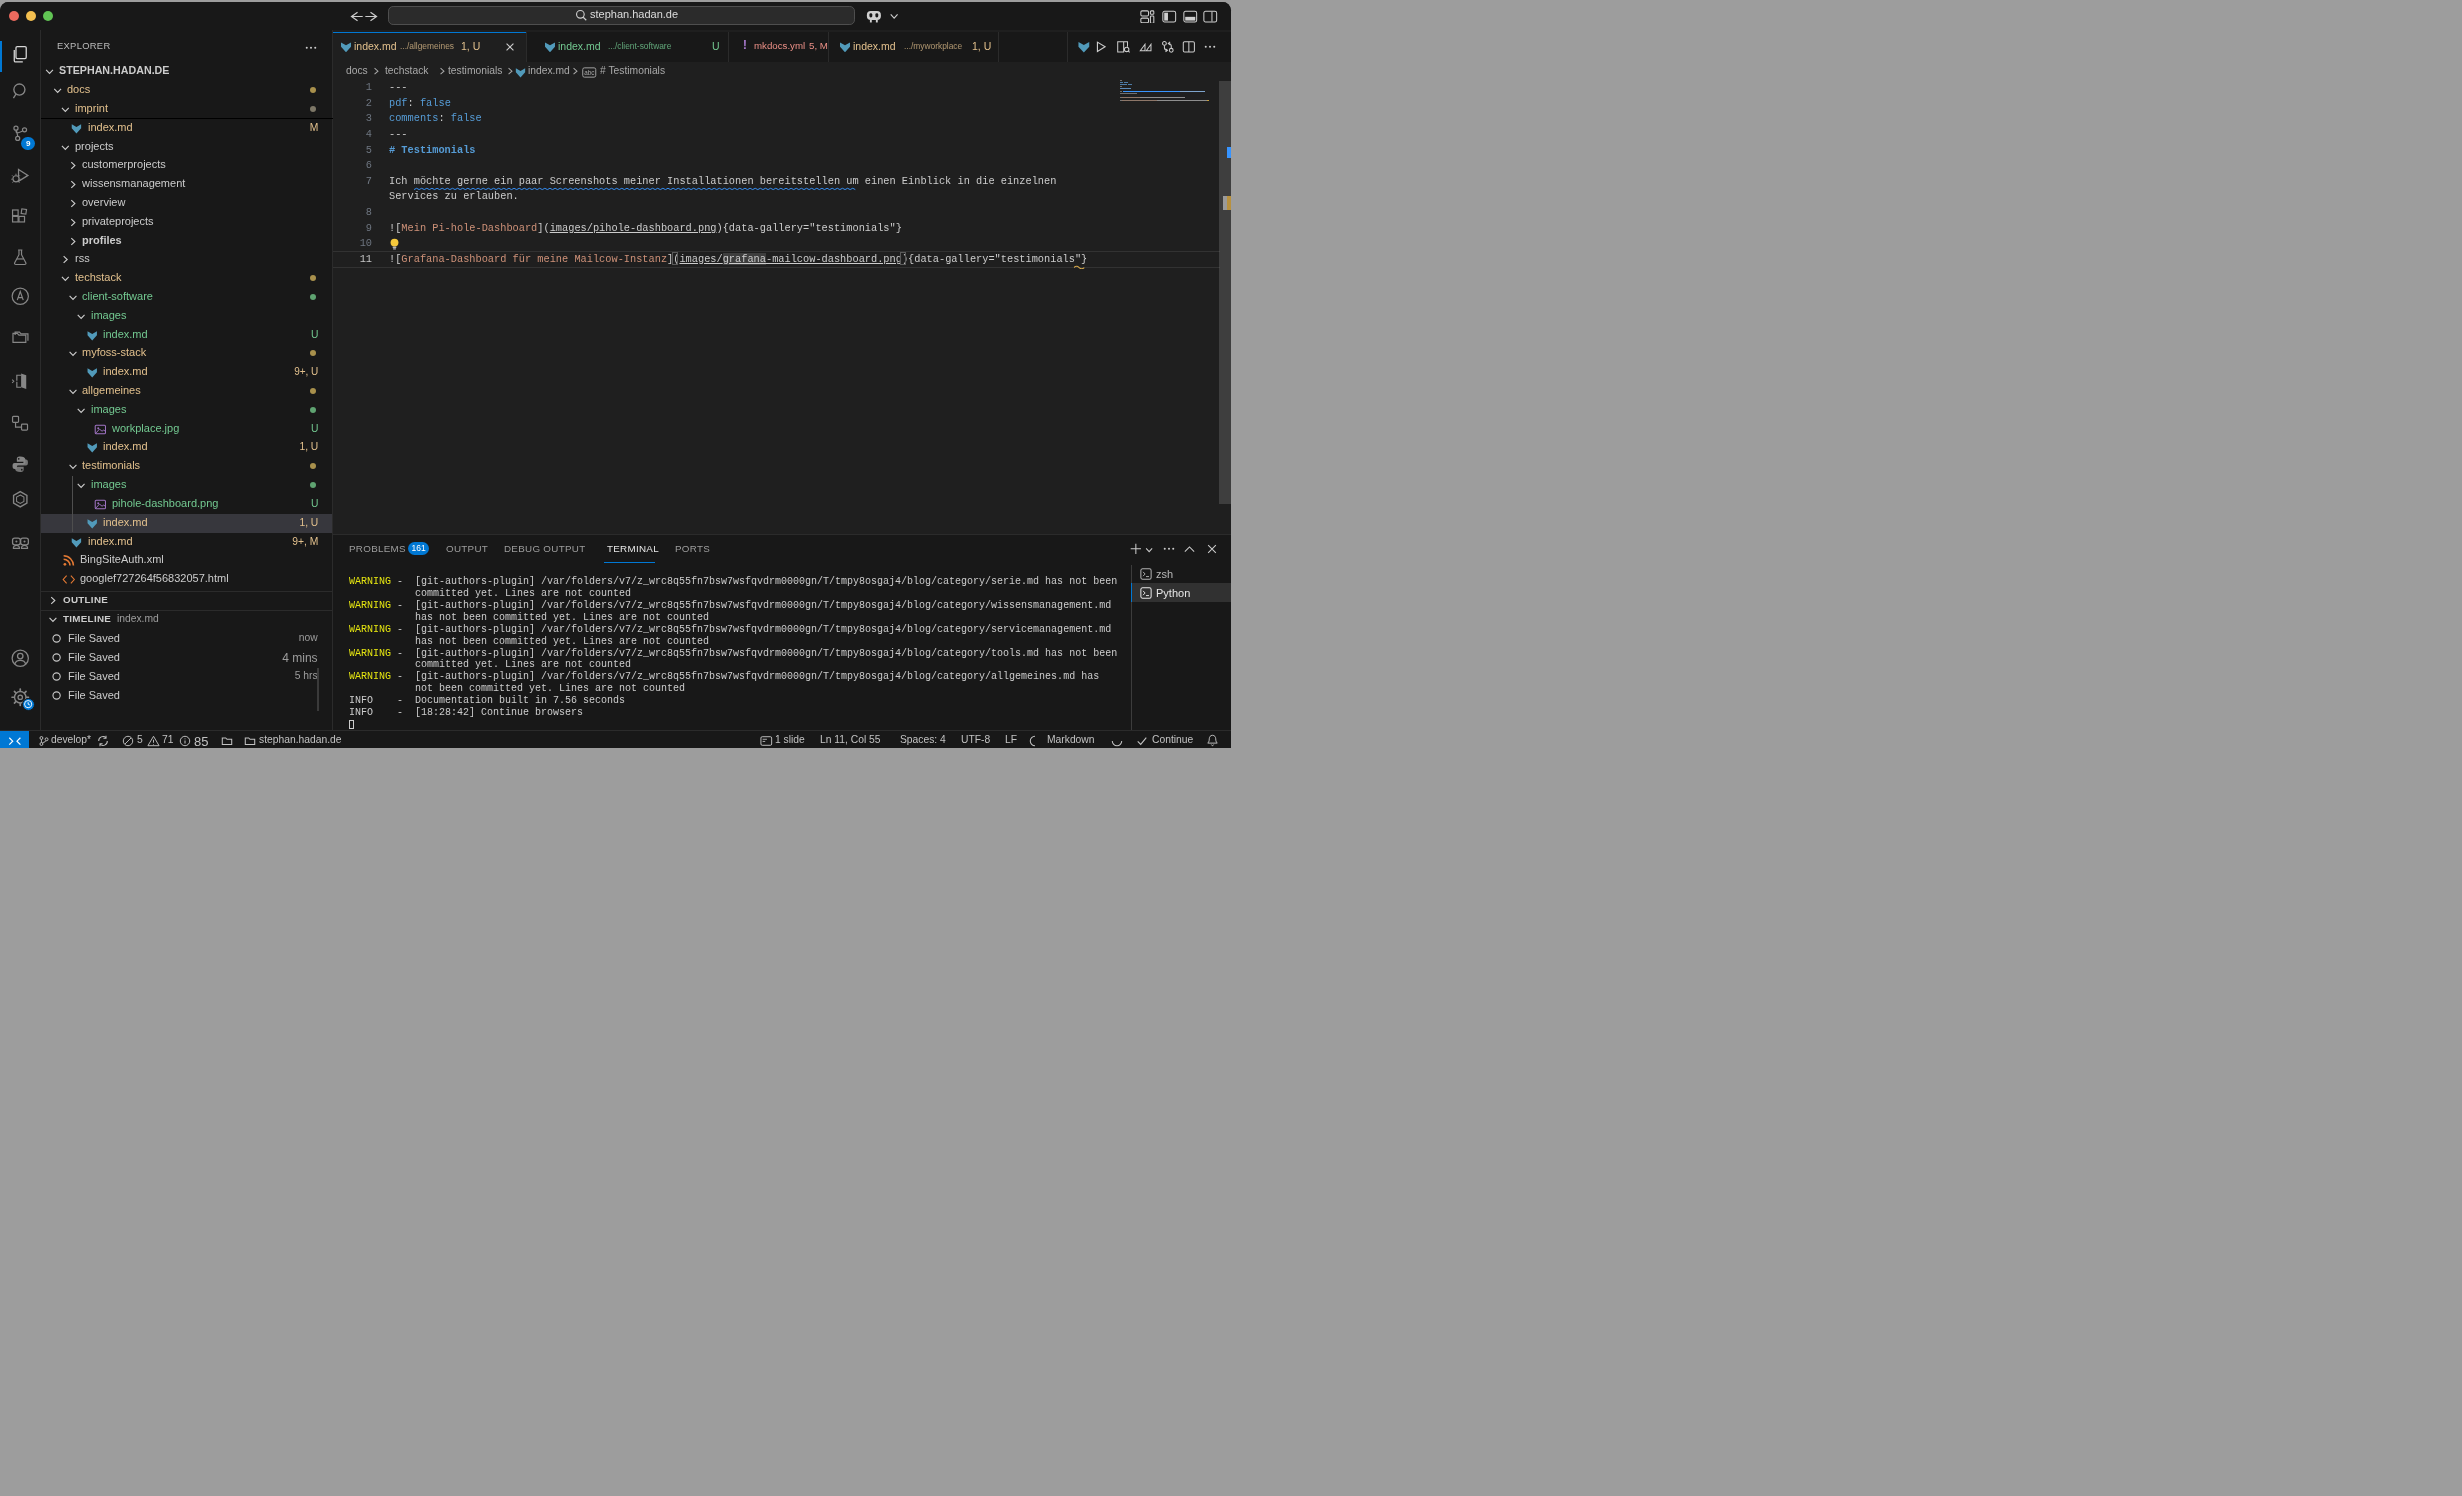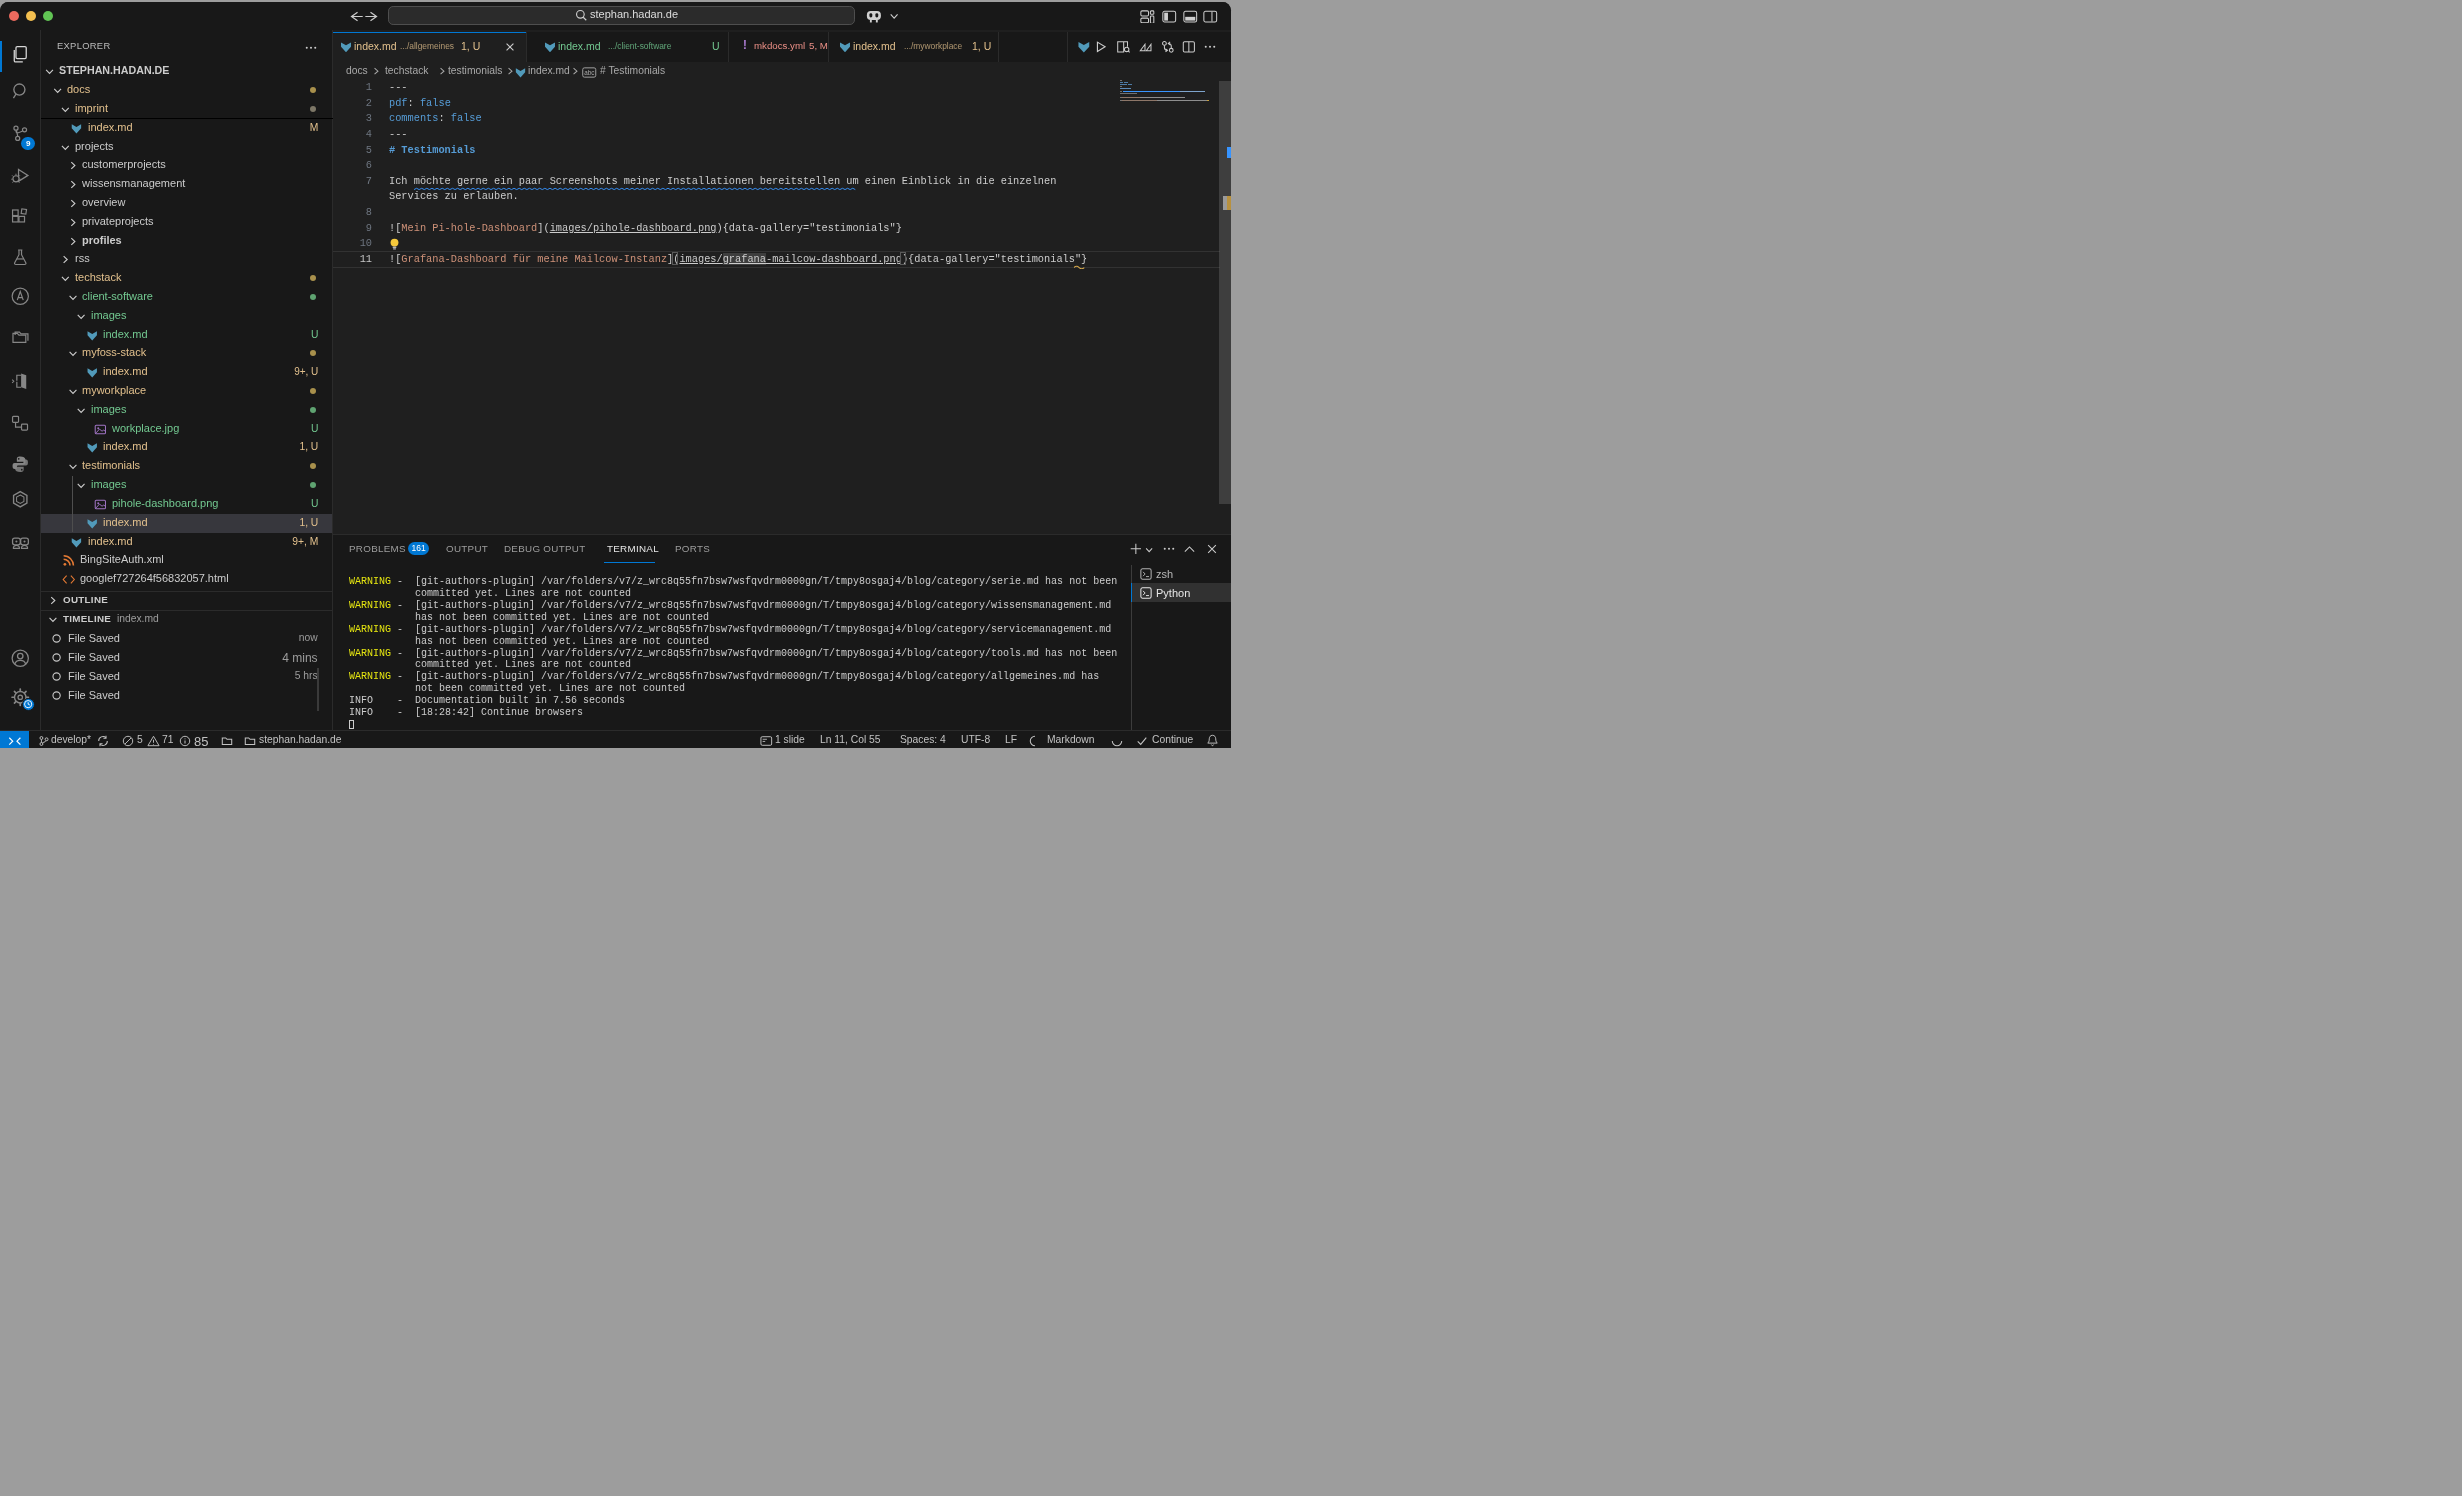--- a/index.html
+++ b/index.html
@@ -306,21 +306,21 @@
       <svg width="111" height="19" viewBox="0 0 130 22" style="position:absolute;left:0;top:0" fill="none">
         <polygon points="54.5,6.0 60.0,9.2 65.5,6.0 65.5,10.8 60.0,16.8 54.5,10.8" fill="#519aba"></polygon>
       </svg>
       <span style="white-space:nowrap;position:absolute;left:62px;top:2.6px;font-size:11px;font-weight:normal;color:#e2c08d;white-space:nowrap">index.md</span>
 <span style="position:absolute;right:13.7px;top:3px;font-size:10px;color:#e2c08d">9+, U</span>
 </div>
 <div class="abs" style="left:41px;top:380px;width:291px;height:19px">
       <svg width="111" height="19" viewBox="0 0 130 22" style="position:absolute;left:0;top:0" fill="none">
         <path d="M33.5 9.0 L37.5 13.2 L41.5 9.0" stroke="#cccccc" stroke-width="1.3" fill="none"></path>
       </svg>
-      <span style="white-space:nowrap;position:absolute;left:41px;top:2.6px;font-size:11px;font-weight:normal;color:#e2c08d;white-space:nowrap">myworkplace</span>
+      <span style="white-space:nowrap;position:absolute;left:41px;top:2.6px;font-size:11px;font-weight:normal;color:#e2c08d;white-space:nowrap">allgemeines</span>
 <span style="position:absolute;right:16.2px;top:6.4px;width:6px;height:6px;border-radius:50%;background:#a8904c"></span>
 </div>
 <div class="abs" style="left:41px;top:399px;width:291px;height:19px">
       <svg width="111" height="19" viewBox="0 0 130 22" style="position:absolute;left:0;top:0" fill="none">
         <path d="M43.0 9.0 L47.0 13.2 L51.0 9.0" stroke="#cccccc" stroke-width="1.3" fill="none"></path>
       </svg>
       <span style="white-space:nowrap;position:absolute;left:50px;top:2.6px;font-size:11px;font-weight:normal;color:#73c991;white-space:nowrap">images</span>
 <span style="position:absolute;right:16.2px;top:6.4px;width:6px;height:6px;border-radius:50%;background:#5fa371"></span>
 </div>
 <div class="abs" style="left:41px;top:418px;width:291px;height:19px">

